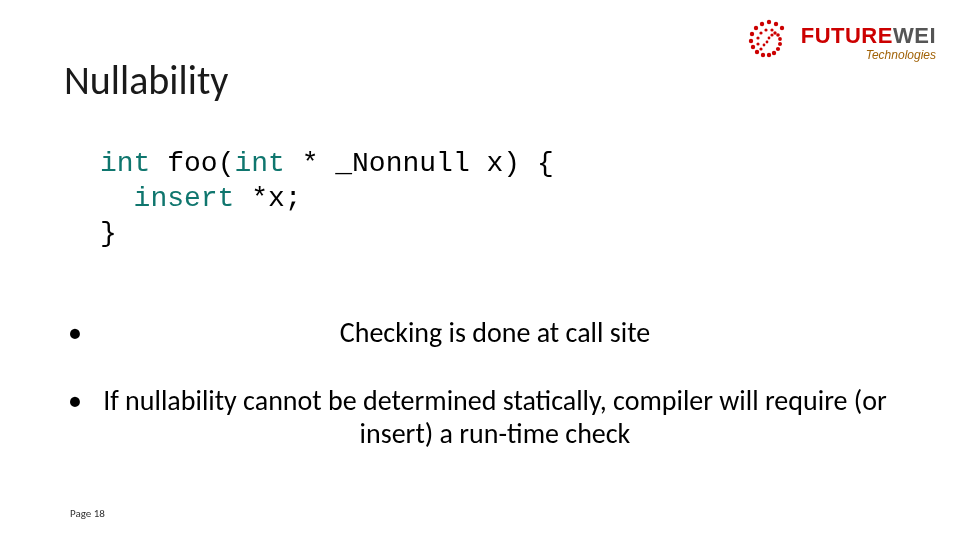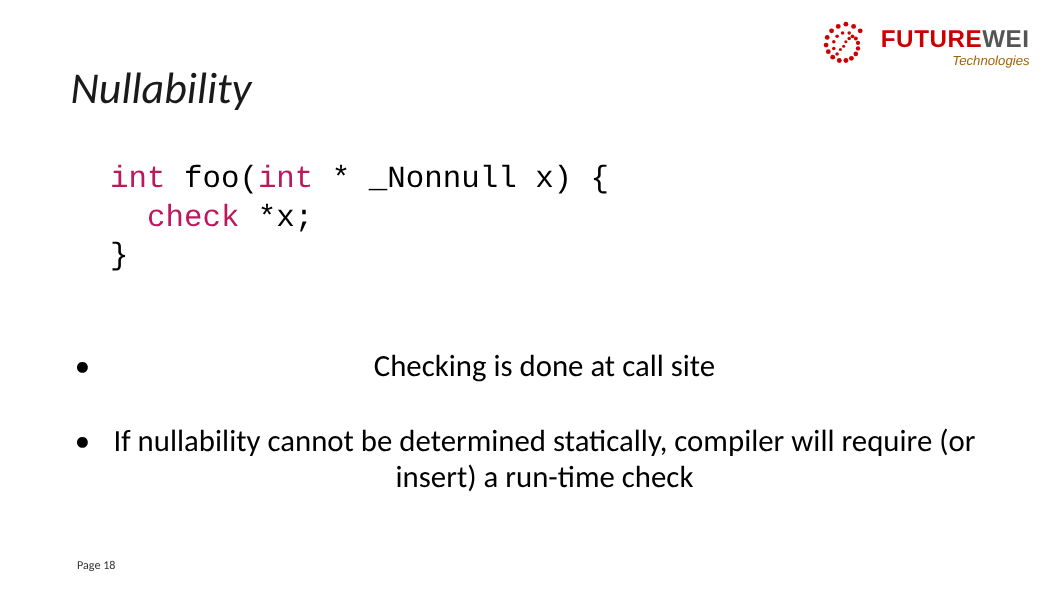--- a/index.html
+++ b/index.html
@@ -5,23 +5,23 @@
   * { margin: 0; padding: 0; box-sizing: border-box; }
   html, body { width: 960px; height: 540px; background: #fff; font-family: Calibri, "Segoe UI", Arial, sans-serif; color: #000; overflow: hidden; }
   .slide { position: relative; width: 960px; height: 540px; }
   .logo { position: absolute; top: 16px; right: 24px; display: flex; align-items: center; gap: 8px; }
   .logo-mark { width: 54px; height: 54px; position: relative; }
   .logo-text { display: flex; flex-direction: column; line-height: 1; }
   .logo-main { font-family: Arial, sans-serif; font-weight: 700; font-size: 22px; letter-spacing: 0.5px; }
   .logo-main .f1 { color: #cc0000; }
   .logo-main .f2 { color: #555; }
   .logo-sub { font-family: Arial, sans-serif; font-style: italic; font-size: 12px; color: #a16207; text-align: right; margin-top: 2px; }
-  .title { position: absolute; left: 64px; top: 56px; font-size: 40px; font-weight: 400; color: #1a1a1a; font-style: italic; }
+  .title { position: absolute; left: 64px; top: 56px; font-size: 40px; font-weight: 400; color: #1a1a1a; }
   .code { position: absolute; left: 100px; top: 146px; font-family: Consolas, "Courier New", monospace; font-size: 28px; line-height: 1.25; white-space: pre; }
-  .kw { color: #be185d; }
+  .kw { color: #0f766e; }
   .bullets { position: absolute; left: 68px; top: 316px; right: 60px; font-size: 28px; line-height: 1.2; }
   .bullet { display: flex; margin-bottom: 34px; }
   .bullet .dot { margin-right: 8px; }
   .bullet .txt { flex: 1; text-align: center; }
   .pagenum { position: absolute; left: 70px; bottom: 20px; font-size: 11px; color: #333; }
 </style>
 </head>
 <body>
 
 <div class="slide">
@@ -67,21 +67,21 @@
       <div class="logo-main">
         <span class="f1">FUTURE</span><span class="f2">WEI</span>
       </div>
       <div class="logo-sub">Technologies</div>
     </div>
   </div>
 
   <div class="title">Nullability</div>
 
   <div class="code"><span class="kw">int</span><span> foo(</span><span class="kw">int</span><span> * _Nonnull x) {</span>
-<span>  </span><span class="kw">check</span><span> *x;</span>
+<span>  </span><span class="kw">insert</span><span> *x;</span>
 <span>}</span></div>
 
   <div class="bullets">
     <div class="bullet">
       <span class="dot">•</span>
       <span class="txt">Checking is done at call site</span>
     </div>
     <div class="bullet">
       <span class="dot">•</span>
       <span class="txt">If nullability cannot be determined statically, compiler will require (or insert) a run-time check</span>

